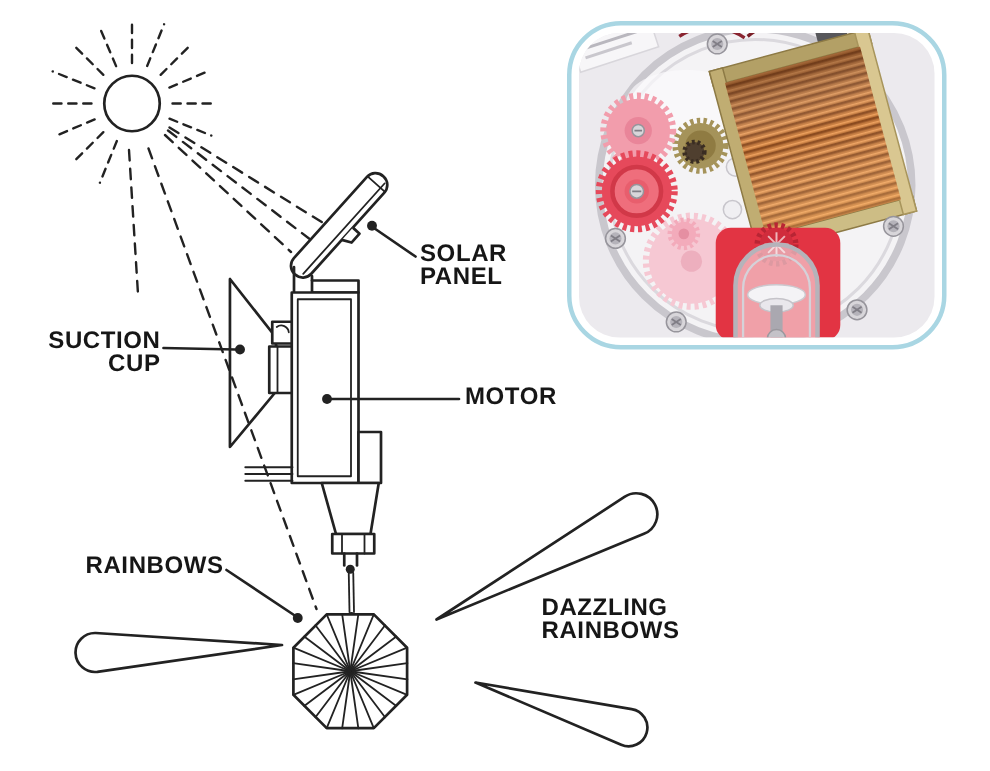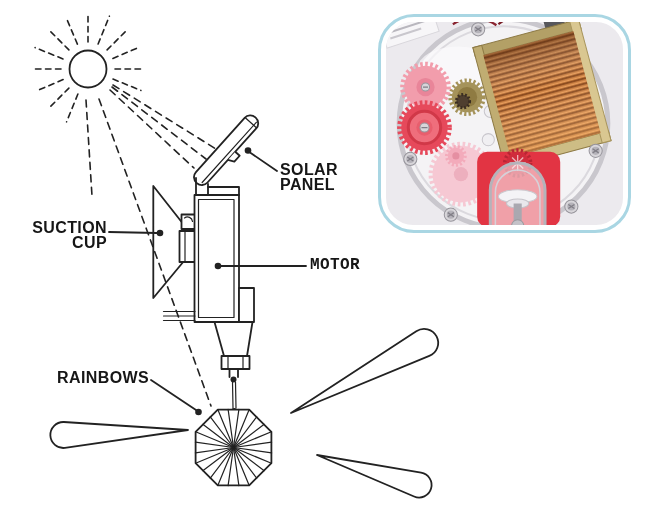--- a/index.html
+++ b/index.html
@@ -162,22 +162,26 @@
   </svg>
 
   <div class="lbl" style="left:280px;top:163px;">
     <div>SOLAR</div>
     <div>PANEL</div>
   </div>
   <div class="lbl" style="left:24px;top:221px;width:83px;text-align:right;">
     <div>SUCTION</div>
     <div>CUP</div>
   </div>
-  <div class="lbl" style="left:310px;top:258px;font-family:Liberation Mono, monospace;">MOTOR</div>
+  <div class="lbl" style="left:310px;top:258px;">MOTOR</div>
   <div class="lbl" style="left:57px;top:371px;">RAINBOWS</div>
+  <div class="lbl" style="left:361px;top:399px;">
+    <div>DAZZLING</div>
+    <div>RAINBOWS</div>
+  </div>
 
   <div class="inset">
     <div class="photo">
       <svg viewBox="389 22 234 204" preserveAspectRatio="xMidYMid slice">
         <defs>
           <pattern id="coilStripes" width="8" height="5" patternUnits="userSpaceOnUse">
             <rect width="8" height="5" class="f-copper"></rect>
             <rect width="8" height="1.6" style="fill:var(--coil-dark)"></rect>
             <rect y="3" width="8" height="1.1" style="fill:var(--coil-light)"></rect>
           </pattern>

